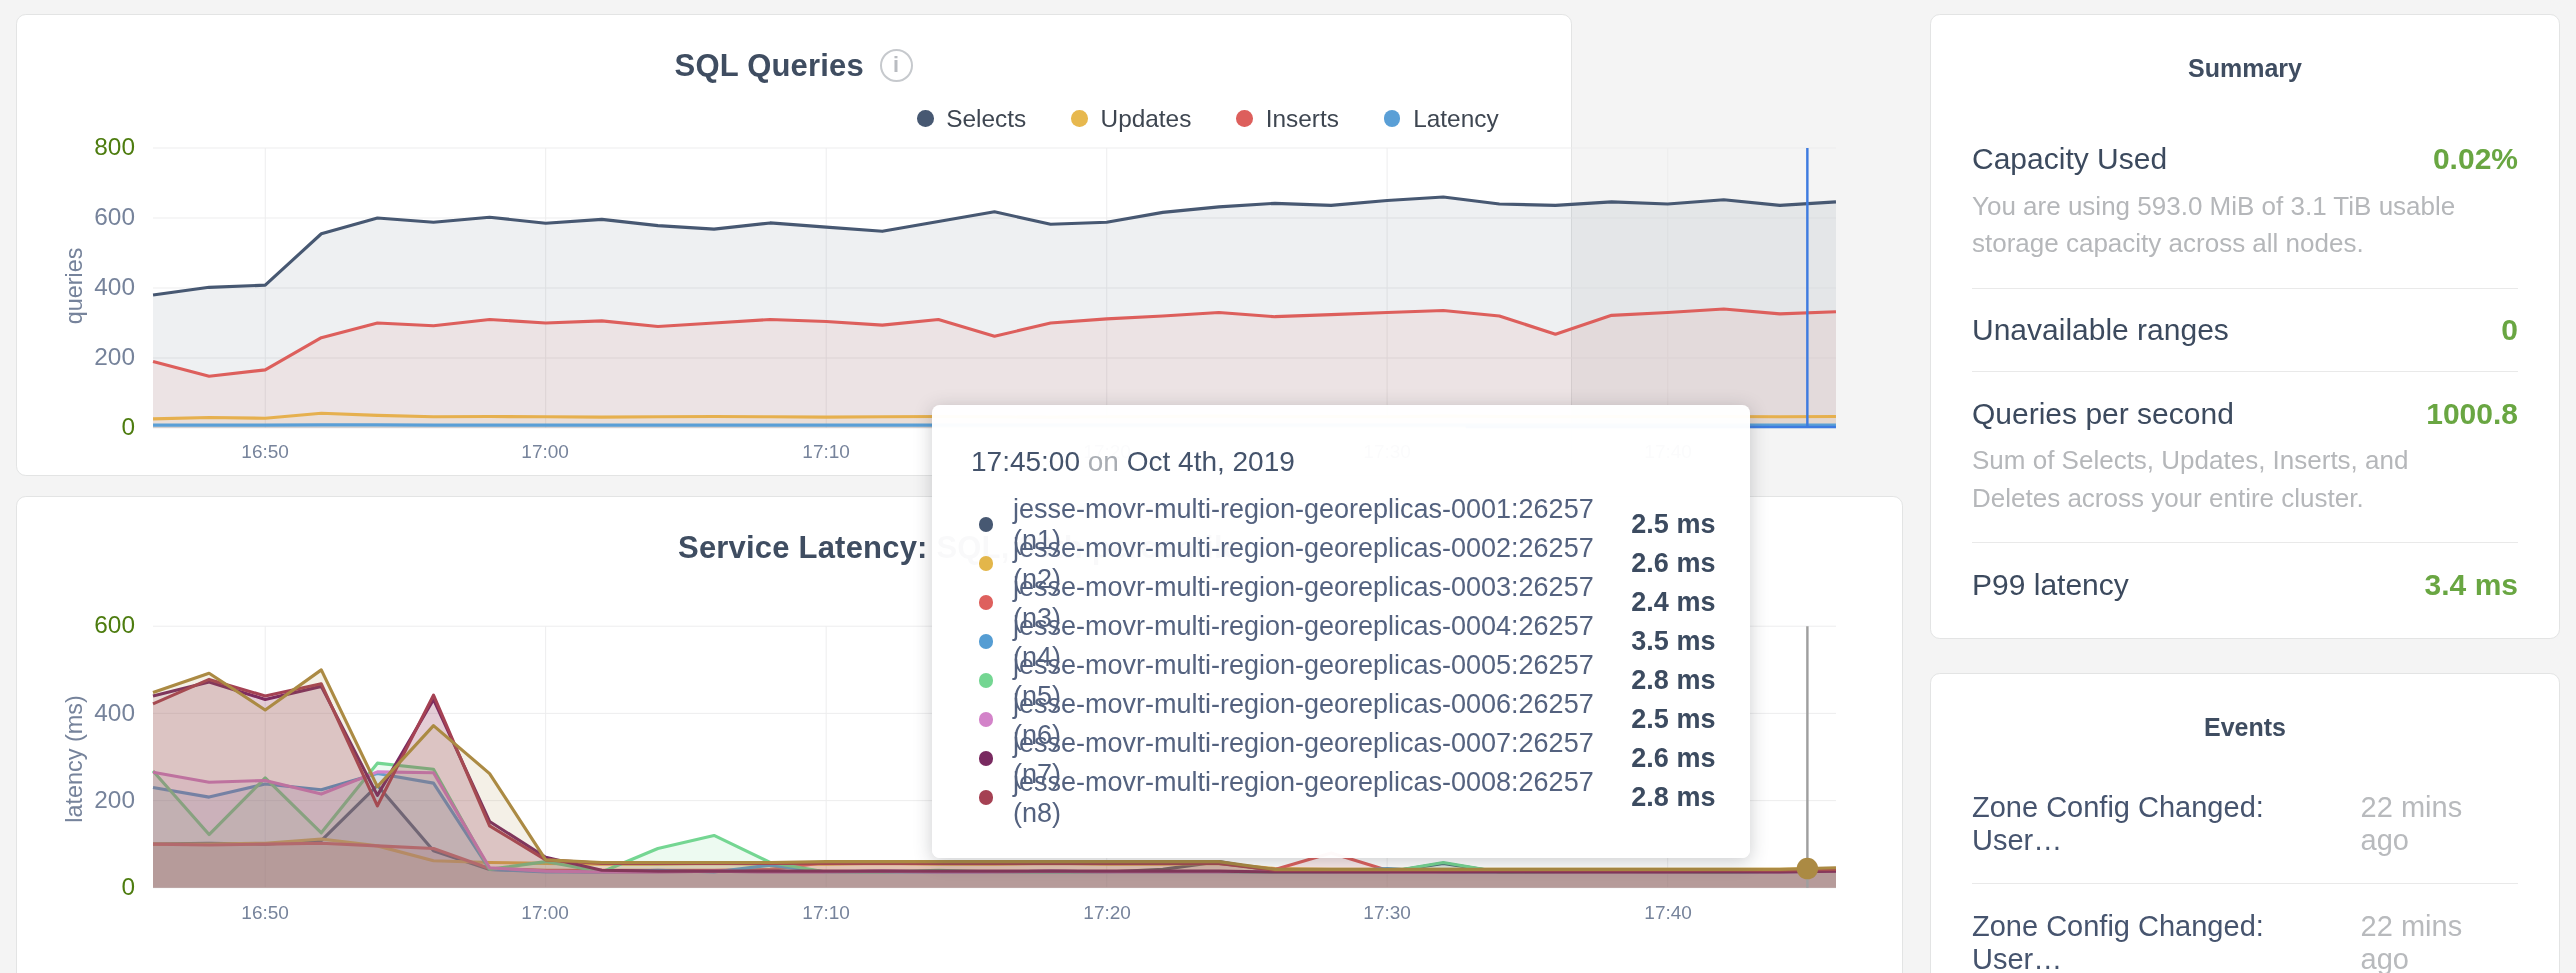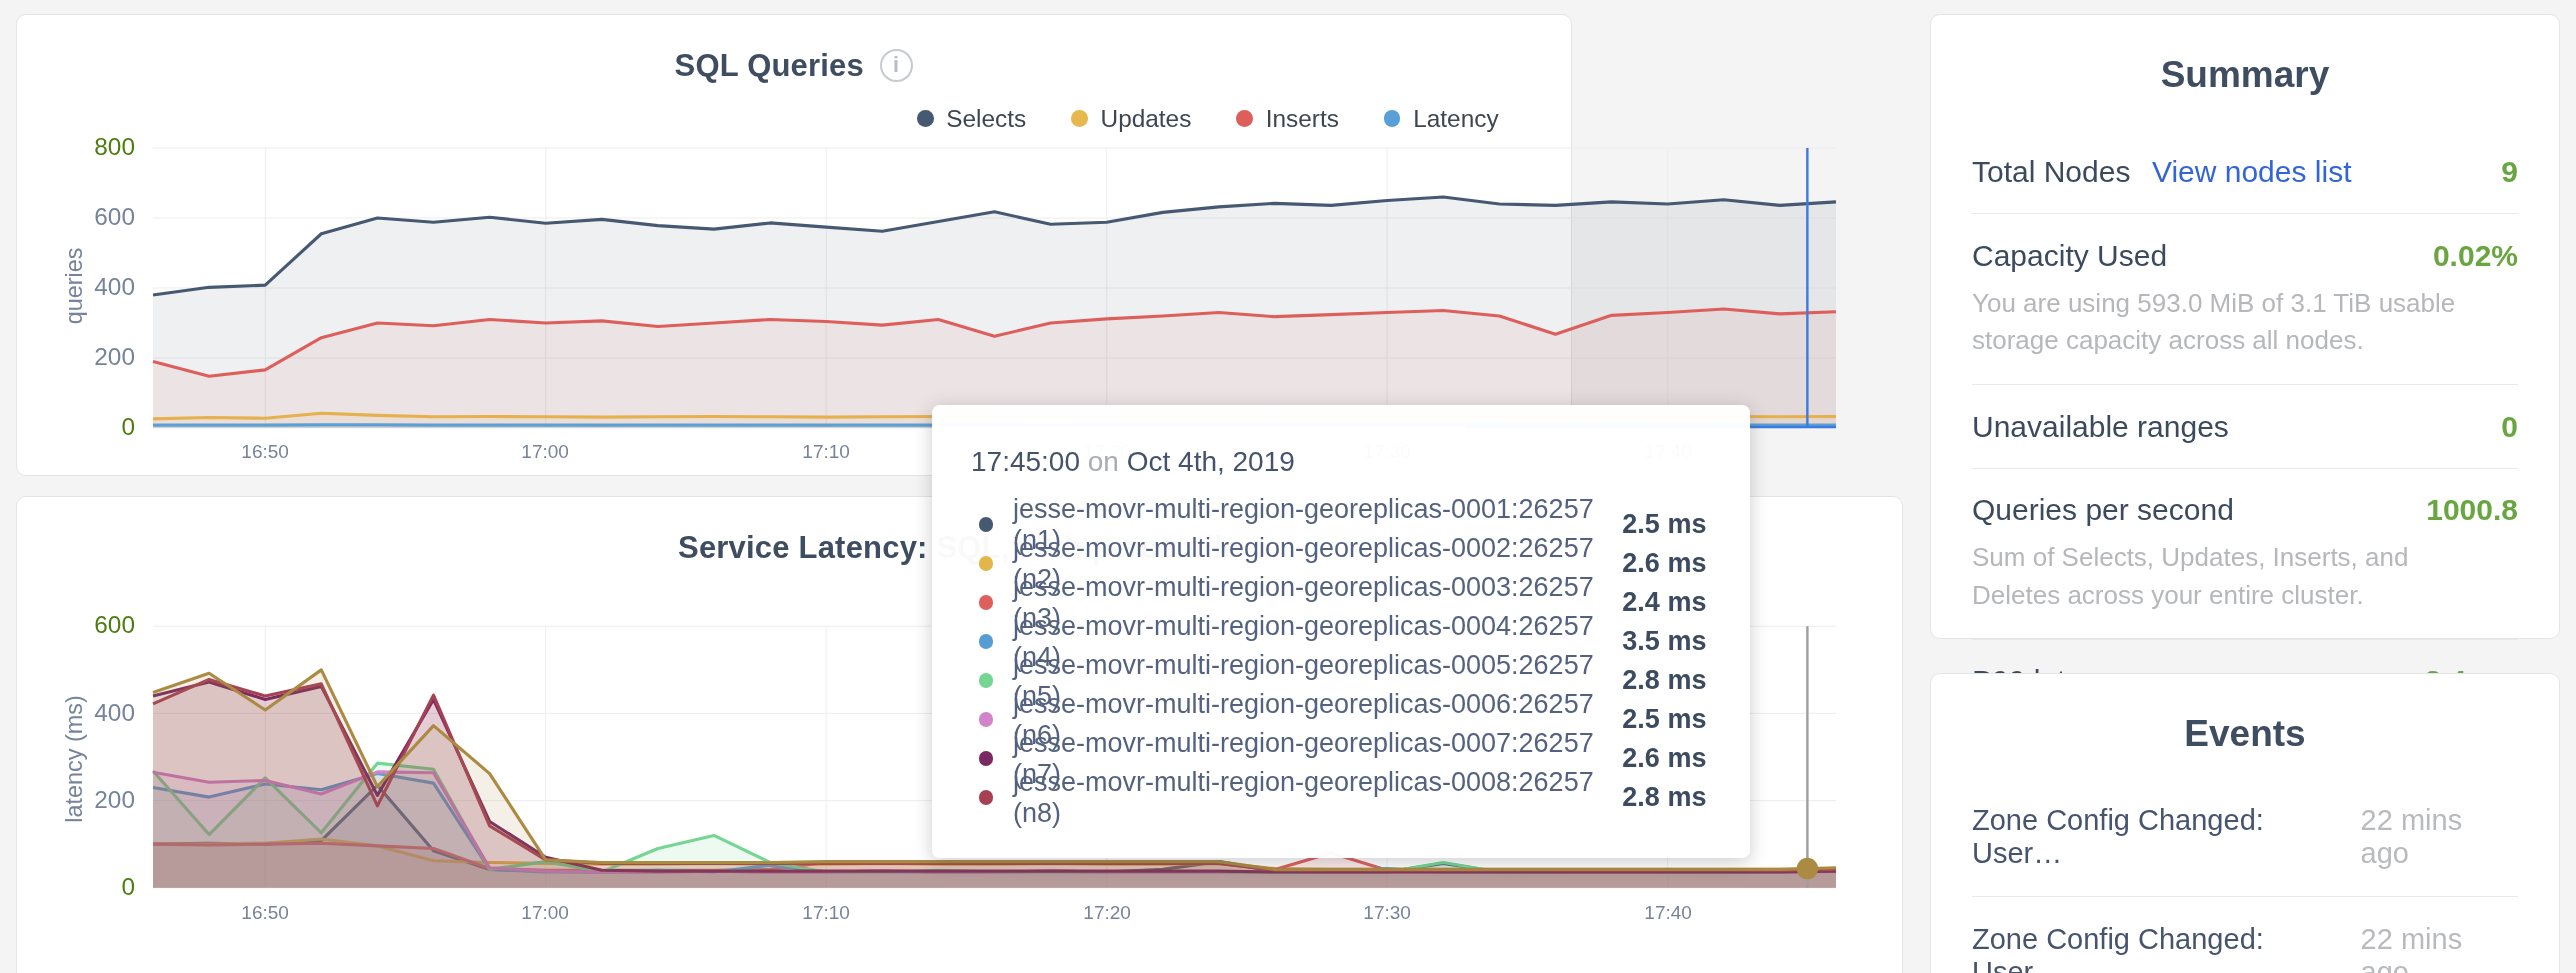--- a/index.html
+++ b/index.html
@@ -25,30 +25,30 @@
   .plot{position:absolute;}
   .plot svg{position:absolute;left:0;top:0;overflow:visible;}
   .ytick{position:absolute;right:calc(100% + 17.6px);width:98px;text-align:right;font-size:24.4px;color:#76839b;}
   .ytick.edge{color:#4d7c0f;}
   .xtick{position:absolute;top:calc(100% + 13.7px);width:137px;text-align:center;font-size:19px;color:#76839b;}
   .axis-label{position:absolute;font-size:23.4px;color:#76839b;white-space:nowrap;
     transform:translate(-50%,-50%) rotate(-90deg);}
 
   #tooltip{position:absolute;left:932px;top:405px;width:818px;height:453px;box-sizing:border-box;
     background:rgba(255,255,255,0.97);border-radius:7.8px;box-shadow:0 3.9px 17.6px rgba(50,55,65,0.25);
-    z-index:20;padding:41px 28px 33px 39px;}
+    z-index:20;padding:41px 19px 33px 39px;}
   .tt-header{font-size:28px;color:#44536b;}
   .tt-header .tt-sep{color:#a9adb3;}
   .tt-rows{margin-top:27px;}
   .tt-row{display:flex;align-items:center;height:39px;font-size:27px;color:#54627f;}
   .tt-dot{width:14.6px;height:14.6px;border-radius:50%;flex:none;margin:0 19.5px 0 7.8px;}
   .tt-name{flex:1;}
   .tt-val{font-weight:700;color:#3c4b60;margin-right:15.6px;white-space:nowrap;}
 
-  .panel-title{font-size:37px;font-weight:700;color:#3f4d61;text-align:center;margin:39px 0 0;}
+  .panel-title{font-size:25px;font-weight:700;color:#3f4d61;text-align:center;margin:39px 0 0;}
   .rows{padding:0 41px;margin-top:35px;}
   .srow{padding:24.4px 0;border-bottom:1px solid #e9e9e9;}
   .srow:last-child{border-bottom:none;}
   .srow-main{display:flex;align-items:baseline;font-size:30px;color:#3c4a5e;}
   .slink{color:#3365d6;margin-left:21.5px;cursor:pointer;}
   .sval{margin-left:auto;color:#69a642;font-weight:700;}
   .ssub{font-size:26px;color:#b5b7ba;line-height:1.45;margin-top:11.7px;max-width:527px;}
 
   .erow{display:flex;justify-content:space-between;align-items:baseline;padding:26px 0;border-bottom:1px solid #e9e9e9;font-size:29px;cursor:pointer;}
   .erow:last-child{border-bottom:none;}
@@ -219,27 +219,20 @@
         <span class="tt-val">2.8 ms</span>
       </div>
   </div>
 </div>
 
 <div class="card" id="card-summary">
   <div class="panel-title">Summary</div>
   <div class="rows">
     <div class="srow">
       <div class="srow-main">
-        <span>Total Nodes</span>
-        <span class="slink">View nodes list</span>
-        <span class="sval">9</span>
-      </div>
-    </div>
-    <div class="srow">
-      <div class="srow-main">
         <span>Capacity Used</span>
         <span class="sval">0.02%</span>
       </div>
       <div class="ssub">You are using 593.0 MiB of 3.1 TiB usable storage capacity across all nodes.</div>
     </div>
     <div class="srow">
       <div class="srow-main">
         <span>Unavailable ranges</span>
         <span class="sval">0</span>
       </div>

